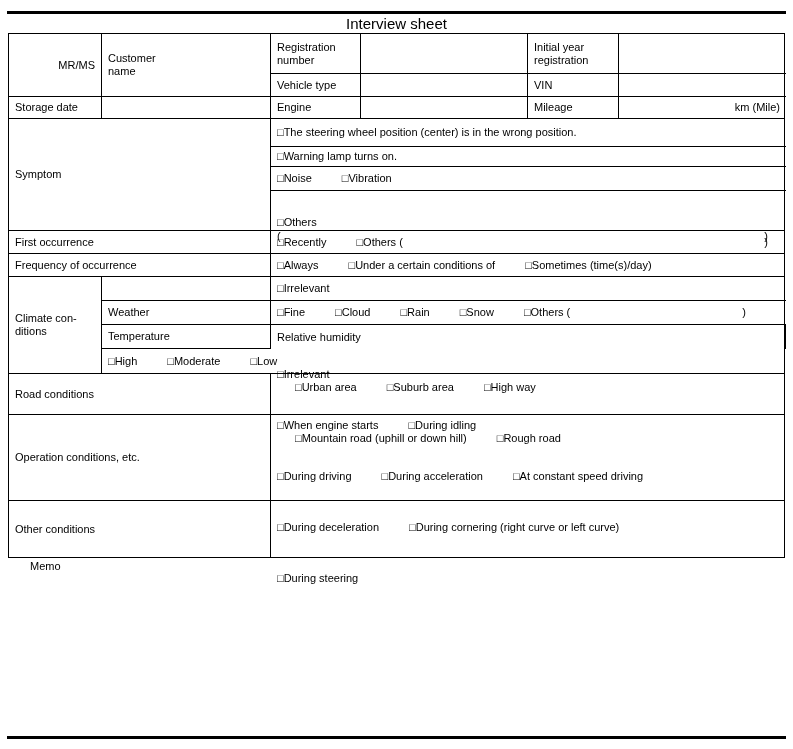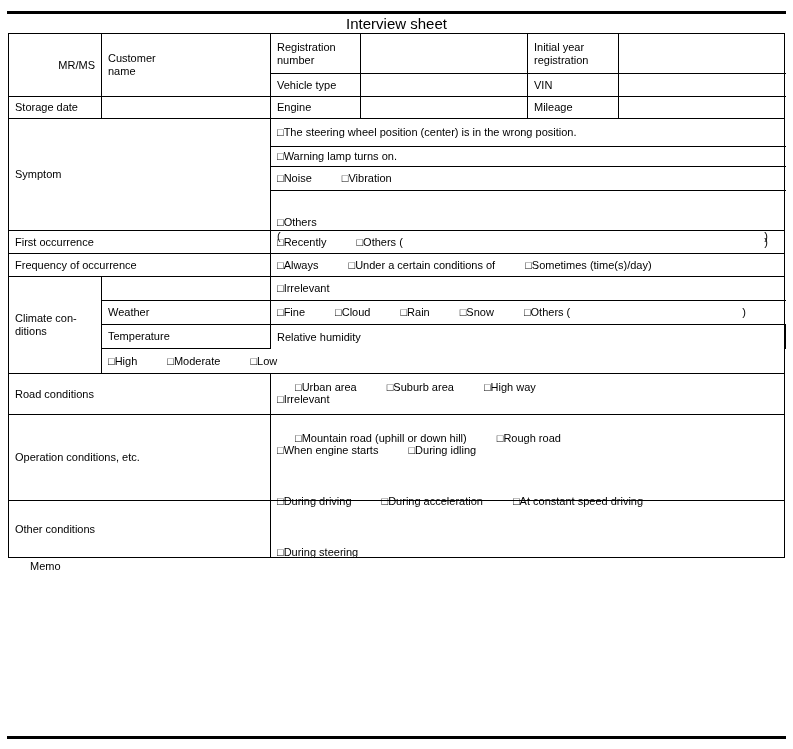--- a/index.html
+++ b/index.html
@@ -65,20 +65,21 @@
     <div class="cell br bb">Vehicle type</div>
     <div class="cell br bb"></div>
     <div class="cell br bb">VIN</div>
     <div class="cell bb"></div>
 
     <div class="cell br">Storage date</div>
     <div class="cell br"></div>
     <div class="cell br">Engine</div>
     <div class="cell br"></div>
     <div class="cell br">Mileage</div>
+    <div class="cell right">km (Mile)</div>
   </div>
 
   <div class="band b-symptom">
     <div class="cell br span4">Symptom</div>
     <div class="cell bb">□The steering wheel position (center) is in the wrong position.</div>
     <div class="cell bb">□Warning lamp turns on.</div>
     <div class="cell bb items">
       <span class="item">□Noise</span>
       <span class="item">□Vibration</span>
     </div>
@@ -164,20 +165,24 @@
       <div class="items">
         <span class="item">□When engine starts</span>
         <span class="item">□During idling</span>
       </div>
       <div class="items">
         <span class="item">□During driving</span>
         <span class="item">□During acceleration</span>
         <span class="item">□At constant speed driving</span>
       </div>
       <div class="items">
+        <span class="item">□During deceleration</span>
+        <span class="item">□During cornering (right curve or left curve)</span>
+      </div>
+      <div class="items">
         <span class="item">□During steering</span>
       </div>
     </div>
   </div>
 
   <div class="band b-other">
     <div class="cell br">Other conditions</div>
     <div class="cell"></div>
   </div>
 

